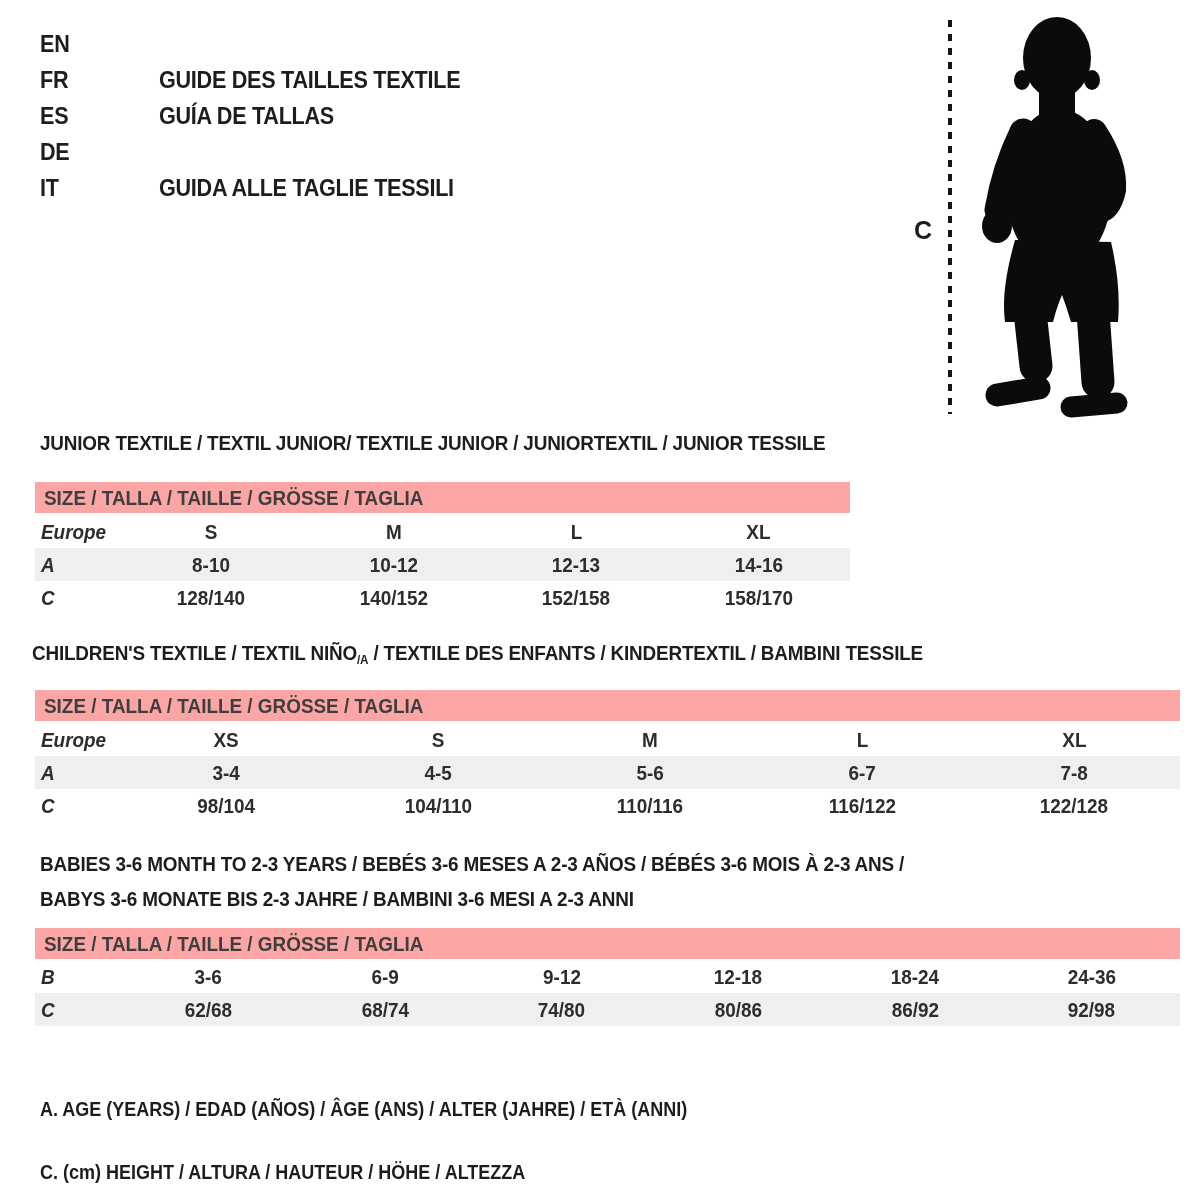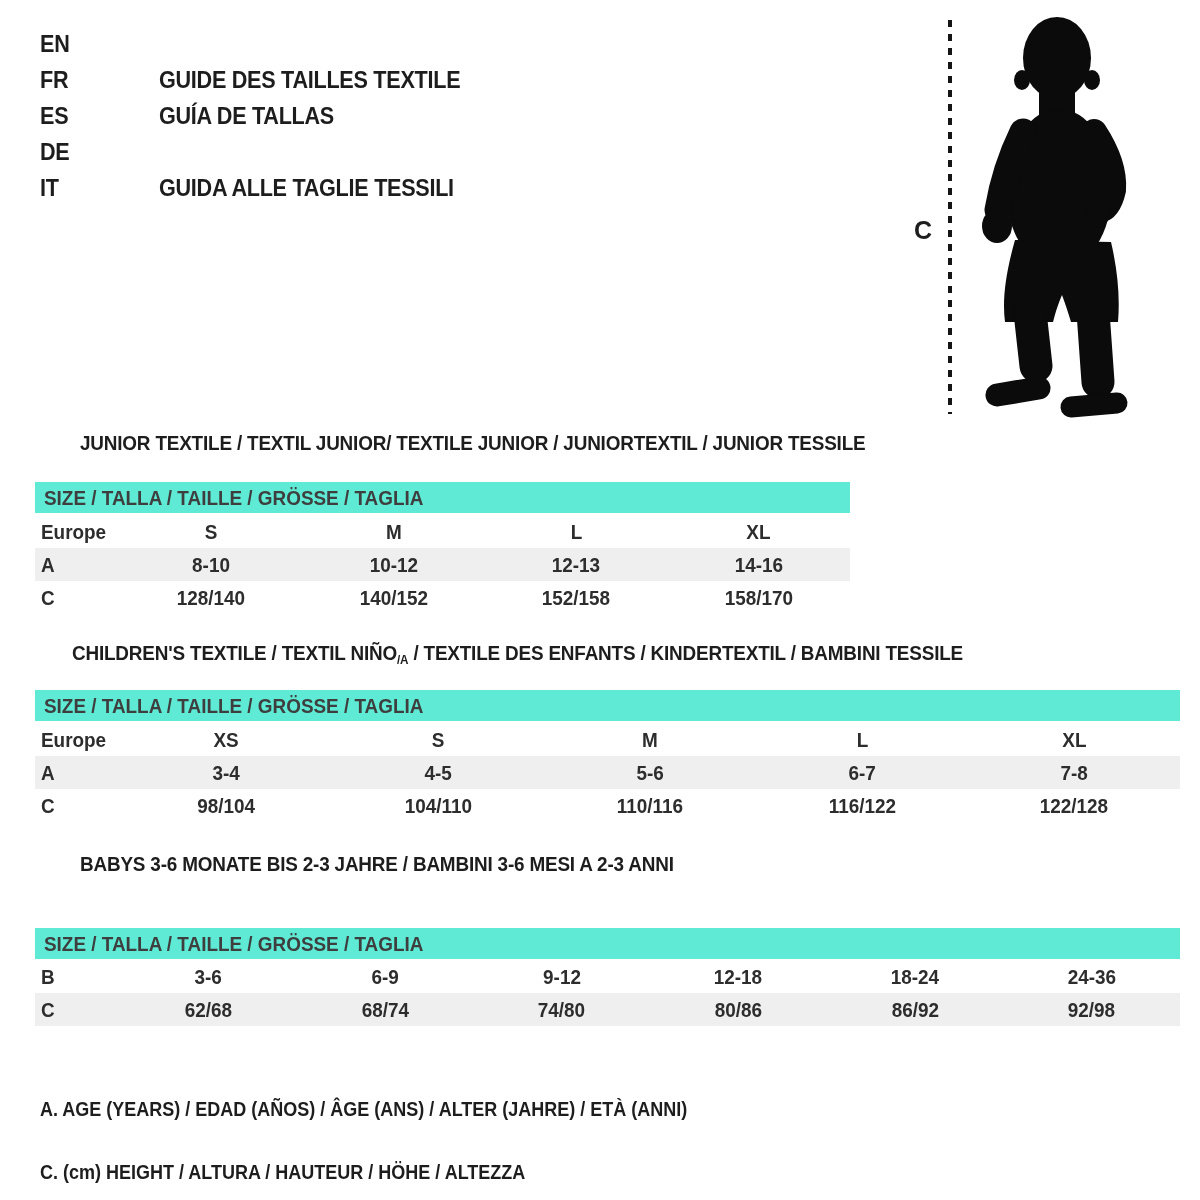--- a/index.html
+++ b/index.html
@@ -16,32 +16,32 @@
   
   .lang-block{left:40px;top:26px;}
   .lang-row{display:flex;height:36px;align-items:center;font-weight:bold;font-size:24px;letter-spacing:-0.3px;gap:41px;}
   .lang-code{width:78px;flex:0 0 78px;}
 
   
   .fig-svg{left:915px;top:14px;}
   .measure-c{left:914px;top:216px;font-weight:bold;font-size:25px;}
 
   
-  .sec-title{font-weight:bold;font-size:21px;letter-spacing:-0.2px;white-space:nowrap;margin-left:40px;}
+  .sec-title{font-weight:bold;font-size:21px;letter-spacing:-0.2px;white-space:nowrap;}
   .title-sub{font-size:13px;vertical-align:-4px;font-weight:bold;}
 
   
-  .size-bar{background:#5eead4;height:31px;line-height:31px;padding-left:9px;
+  .size-bar{background:#fca5a5;height:31px;line-height:31px;padding-left:9px;
     font-weight:bold;font-size:21px;color:#3e3e3e;box-sizing:border-box;}
 
   
   .tbl{display:block;}
   .trow{display:flex;height:33px;align-items:center;font-size:21px;font-weight:bold;color:#2d2d2d;}
   .trow.shaded{background:#efefef;}
-  .tlabel{flex:0 0 85px;padding-left:6px;box-sizing:border-box;text-align:left;}
+  .tlabel{flex:0 0 85px;padding-left:6px;box-sizing:border-box;text-align:left;font-style:italic;}
   .tcell{flex:1 1 0;text-align:center;}
 
   
   .legend-line{height:35px;line-height:35px;font-weight:bold;font-size:20px;white-space:nowrap;margin-top:28px;}
 </style>
 </head>
 <body>
 
 <div class="abs lang-block">
   <div class="lang-row">
@@ -158,20 +158,21 @@
     <span class="tlabel"><span class="cx">C</span></span>
     <span class="tcell"><span class="cxc">98/104</span></span>
     <span class="tcell"><span class="cxc">104/110</span></span>
     <span class="tcell"><span class="cxc">110/116</span></span>
     <span class="tcell"><span class="cxc">116/122</span></span>
     <span class="tcell"><span class="cxc">122/128</span></span>
   </div>
 </div>
 
 <div class="abs sec-title" style="left:40px;top:846px;line-height:35px;">
+  <div><span class="cx">BABIES 3-6 MONTH TO 2-3 YEARS / BEBÉS 3-6 MESES A 2-3 AÑOS / BÉBÉS 3-6 MOIS À 2-3 ANS /</span></div>
   <div><span class="cx">BABYS 3-6 MONATE BIS 2-3 JAHRE / BAMBINI 3-6 MESI A 2-3 ANNI</span></div>
 </div>
 
 <div class="abs size-bar" style="left:35px;top:928px;width:1145px;">
   <span class="cx">SIZE / TALLA / TAILLE / GRÖSSE / TAGLIA</span>
 </div>
 
 <div class="abs tbl" style="left:35px;top:960px;width:1145px;">
   <div class="trow">
     <span class="tlabel"><span class="cx">B</span></span>

